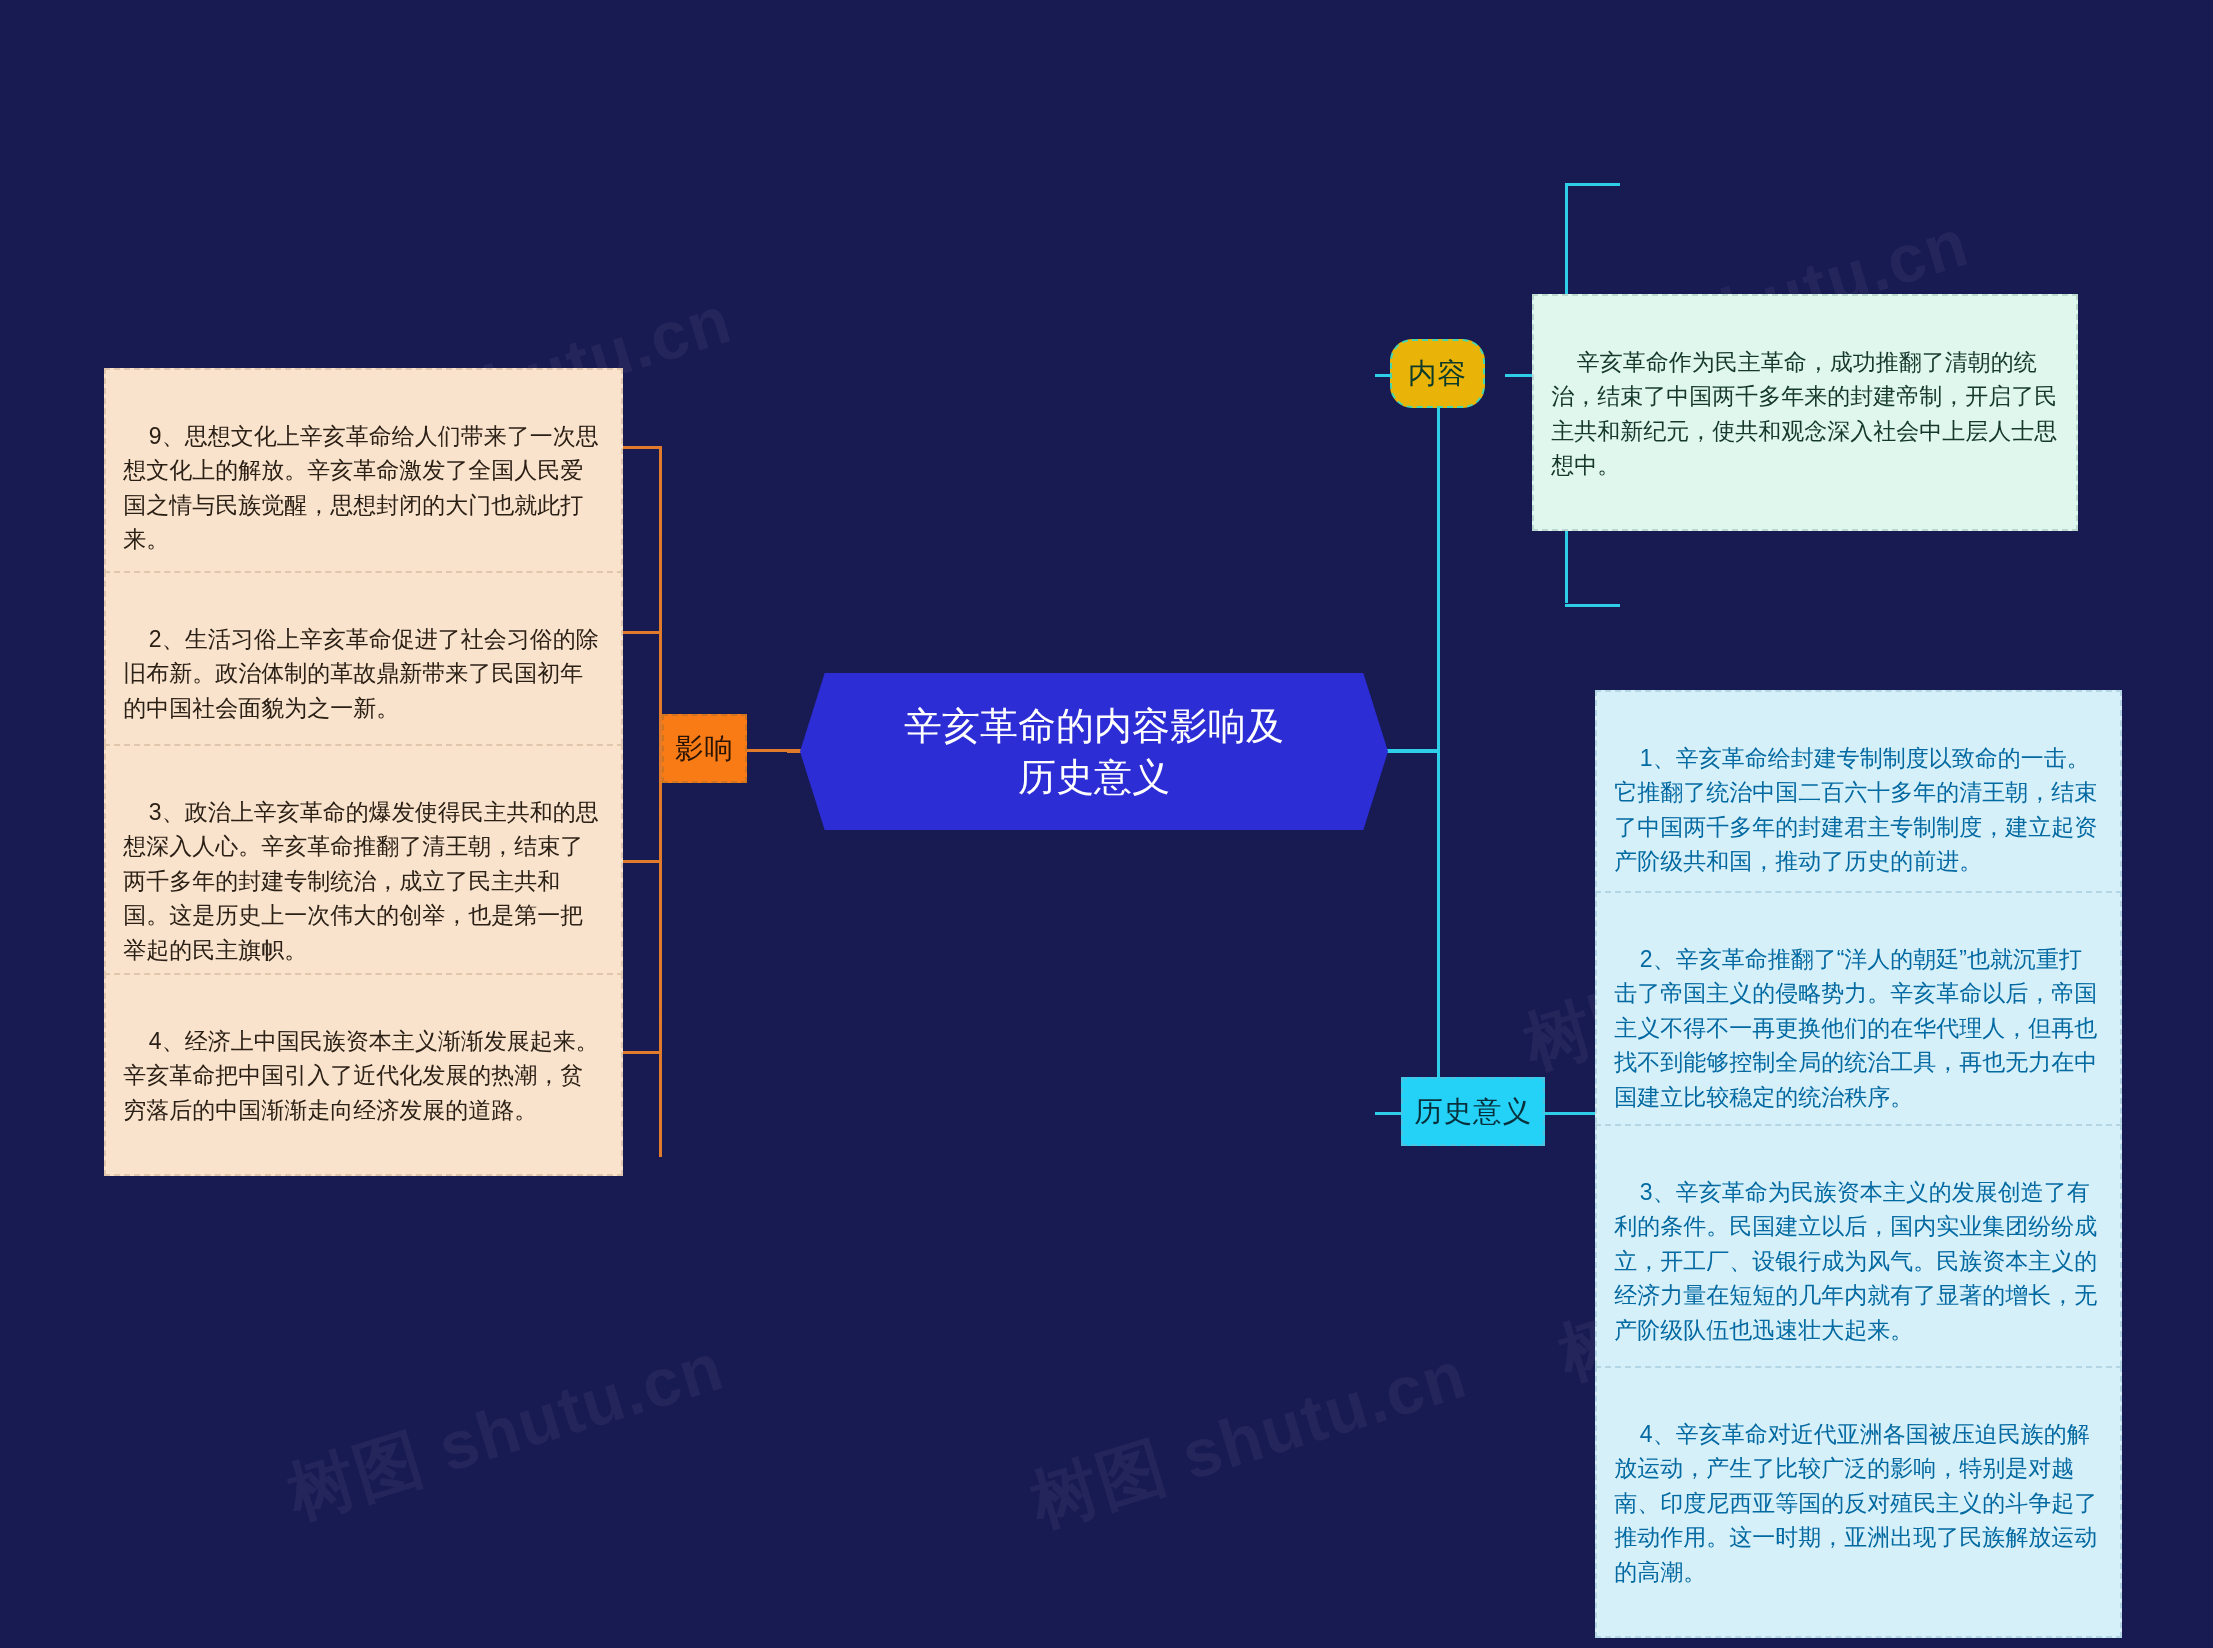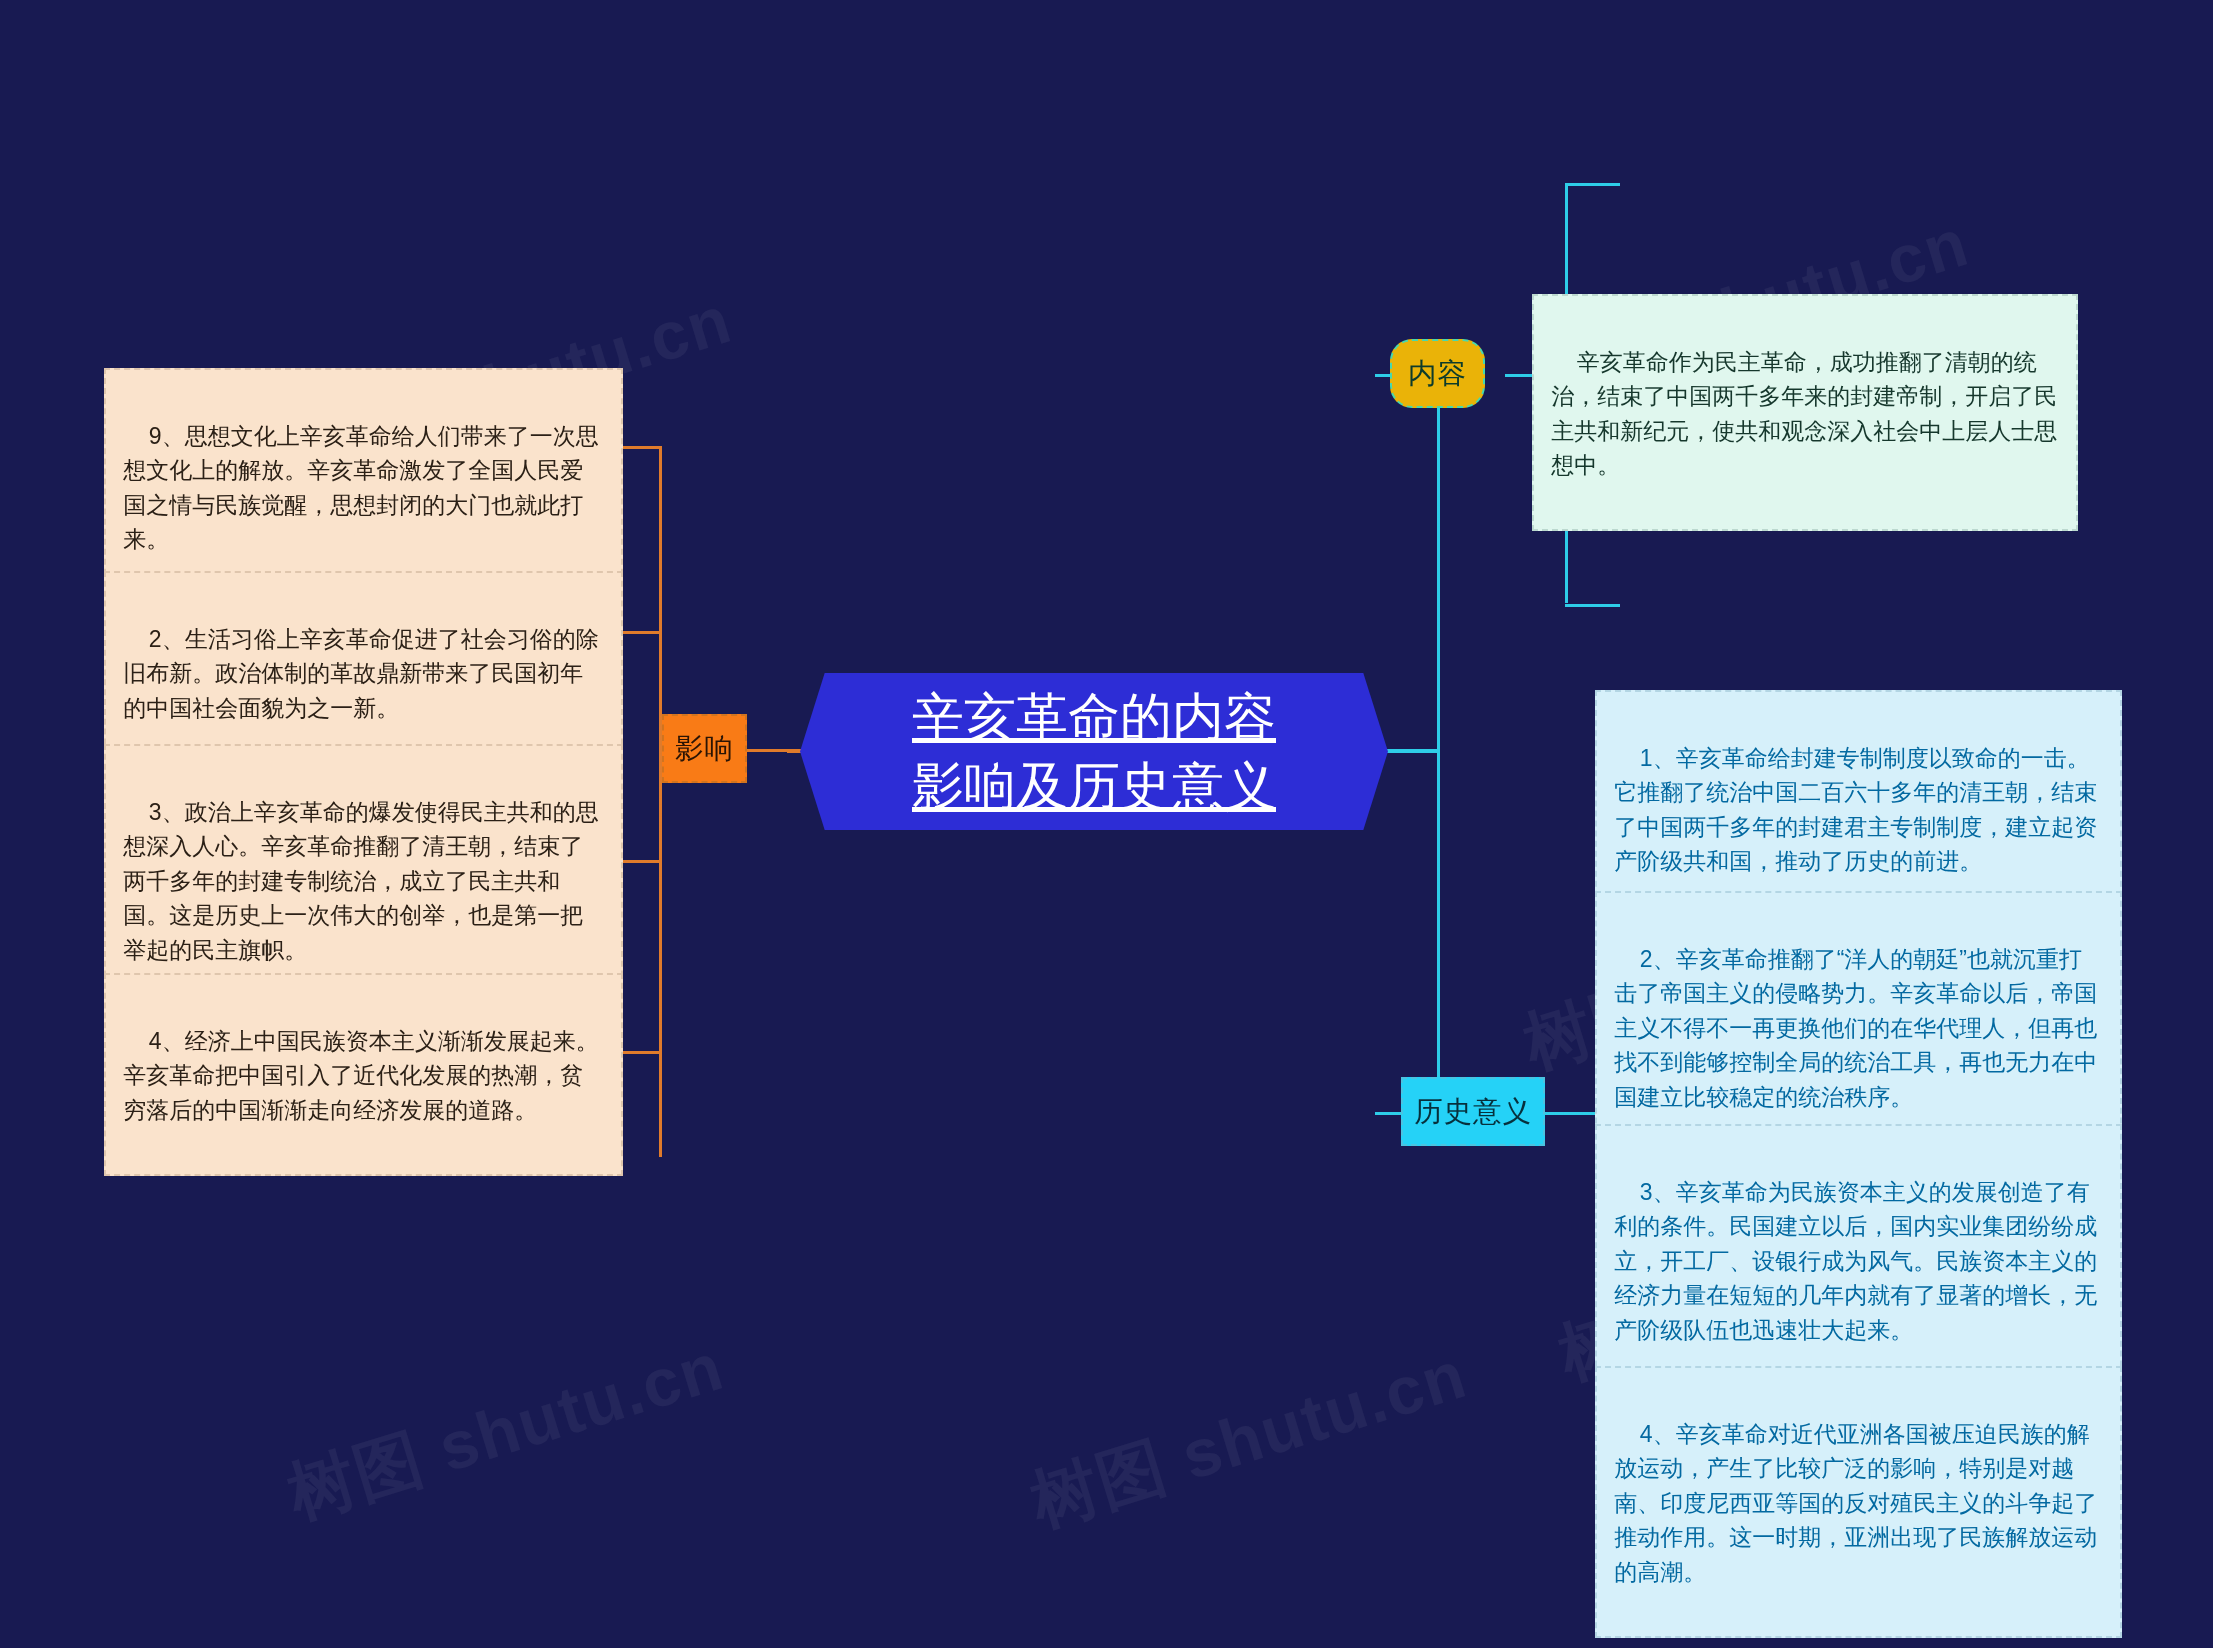--- a/index.html
+++ b/index.html
@@ -85,26 +85,25 @@
     width: 588px;
     height: 157px;
     background: #2D2DD6;
     clip-path: polygon(4.2% 0%, 95.8% 0%, 100% 50%, 95.8% 100%, 4.2% 100%, 0% 50%);
     display: flex;
     align-items: center;
     justify-content: center;
   }
   #root-node .root-label {
     color: #ffffff;
-    font-size: 52px;
+    font-size: 38px;
     line-height: 1.32;
     text-align: center;
     width: 380px;
     white-space: pre-wrap;
-    text-decoration: underline;
   }
 
   
   .conn {
     position: absolute;
     pointer-events: none;
   }
   .v-dash {
     position: absolute;
     width: 0;

